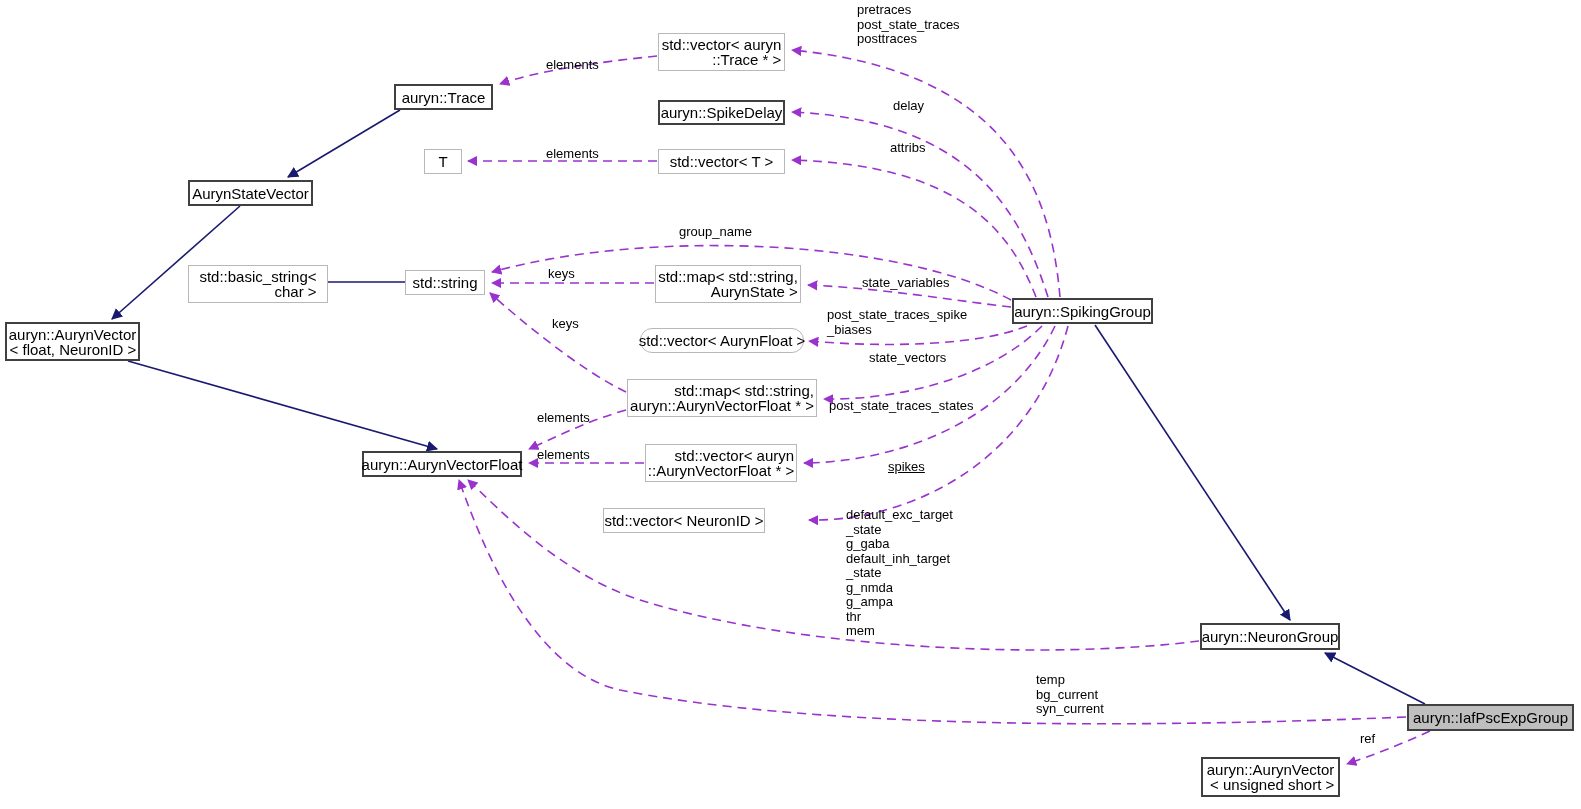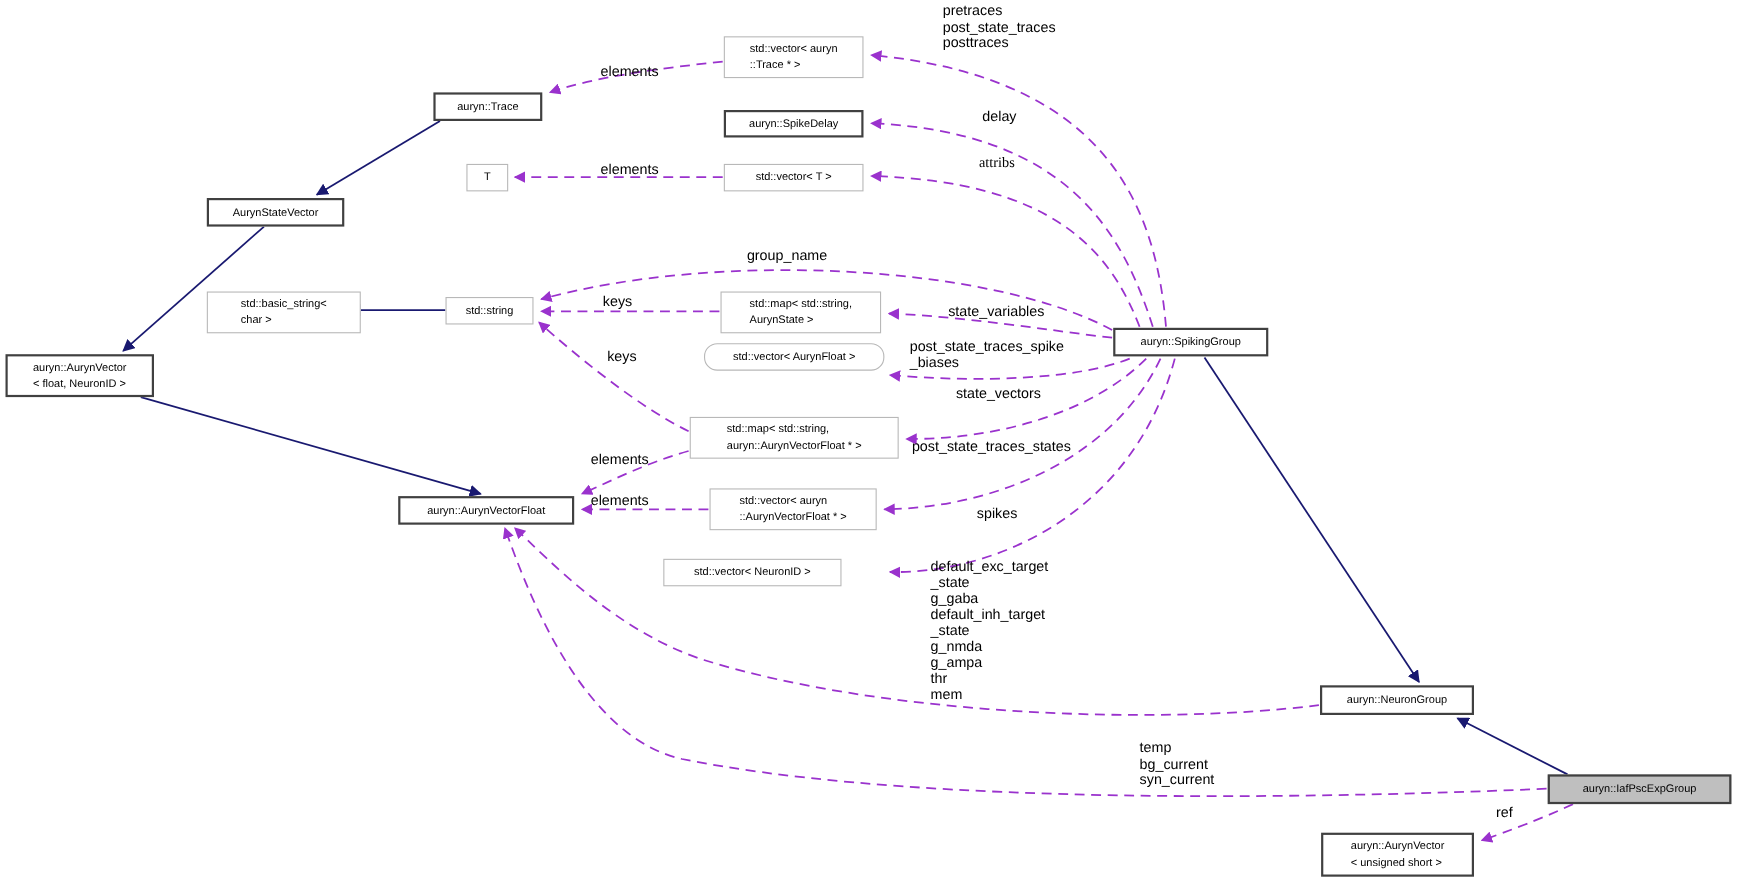--- a/index.html
+++ b/index.html
@@ -23,22 +23,22 @@
     top: 0;
     width: 1581px;
     height: 809px;
   }
   .node {
     position: absolute;
     box-sizing: border-box;
     display: flex;
     align-items: center;
     justify-content: center;
-    text-align: left;
-    font-size: 10px;
+    text-align: right;
+    font-size: 15px;
     line-height: 15px;
     color: #000000;
     background: #ffffff;
     white-space: pre;
     z-index: 5;
   }
   .node.thin {
     border: 1px solid #b8b8b8;
   }
   .node.thick {
@@ -128,53 +128,53 @@
   <div class="node thick" style="left:394px;top:84px;width:99px;height:26px;">auryn::Trace</div>
   <div class="node thick" style="left:658px;top:100px;width:127px;height:25px;">auryn::SpikeDelay</div>
   <div class="node thin" style="left:424px;top:149px;width:38px;height:25px;">T</div>
   <div class="node thin" style="left:658px;top:149px;width:127px;height:25px;">std::vector&lt; T &gt;</div>
   <div class="node thick" style="left:188px;top:180px;width:125px;height:26px;">AurynStateVector</div>
   <div class="node thin" style="left:188px;top:265px;width:140px;height:38px;">std::basic_string&lt;
 char &gt;</div>
   <div class="node thin" style="left:405px;top:270px;width:80px;height:25px;">std::string</div>
   <div class="node thin" style="left:655px;top:265px;width:146px;height:38px;">std::map&lt; std::string,
 AurynState &gt;</div>
-  <div class="node thin" style="left:640px;top:312px;width:164px;height:25px;border-radius:12px;">std::vector&lt; AurynFloat &gt;</div>
+  <div class="node thin" style="left:640px;top:328px;width:164px;height:25px;border-radius:12px;">std::vector&lt; AurynFloat &gt;</div>
   <div class="node thick" style="left:5px;top:322px;width:135px;height:39px;">auryn::AurynVector
 &lt; float, NeuronID &gt;</div>
   <div class="node thin" style="left:627px;top:379px;width:190px;height:38px;">std::map&lt; std::string,
 auryn::AurynVectorFloat * &gt;</div>
   <div class="node thick" style="left:362px;top:451px;width:160px;height:26px;">auryn::AurynVectorFloat</div>
   <div class="node thin" style="left:645px;top:444px;width:152px;height:38px;">std::vector&lt; auryn
 ::AurynVectorFloat * &gt;</div>
   <div class="node thin" style="left:603px;top:508px;width:162px;height:25px;">std::vector&lt; NeuronID &gt;</div>
   <div class="node thick" style="left:1012px;top:298px;width:141px;height:26px;">auryn::SpikingGroup</div>
   <div class="node thick" style="left:1200px;top:623px;width:140px;height:27px;">auryn::NeuronGroup</div>
   <div class="node focus" style="left:1407px;top:704px;width:167px;height:27px;">auryn::IafPscExpGroup</div>
   <div class="node thick" style="left:1201px;top:757px;width:139px;height:40px;">auryn::AurynVector
 &lt; unsigned short &gt;</div>
 
   <div class="edge-label" style="left:857px;top:3px;width:117px;">pretraces
 post_state_traces
 posttraces</div>
   <div class="edge-label" style="left:546px;top:58px;width:64px;">elements</div>
   <div class="edge-label" style="left:893px;top:99px;width:42px;">delay</div>
   <div class="edge-label" style="left:546px;top:147px;width:64px;">elements</div>
-  <div class="edge-label" style="left:890px;top:141px;width:48px;font-family:Liberation Serif, serif;">attribs</div>
+  <div class="edge-label" style="left:890px;top:141px;width:48px;">attribs</div>
   <div class="edge-label" style="left:679px;top:225px;width:86px;">group_name</div>
   <div class="edge-label" style="left:548px;top:267px;width:34px;">keys</div>
   <div class="edge-label" style="left:862px;top:276px;width:105px;">state_variables</div>
   <div class="edge-label" style="left:827px;top:308px;width:172px;">post_state_traces_spike
 _biases</div>
   <div class="edge-label" style="left:552px;top:317px;width:34px;">keys</div>
   <div class="edge-label" style="left:869px;top:351px;width:93px;">state_vectors</div>
   <div class="edge-label" style="left:829px;top:399px;width:176px;">post_state_traces_states</div>
   <div class="edge-label" style="left:537px;top:411px;width:64px;">elements</div>
   <div class="edge-label" style="left:537px;top:448px;width:64px;">elements</div>
-  <div class="edge-label" style="left:888px;top:460px;width:48px;">spikes</div>
+  <div class="edge-label" style="left:888px;top:460px;width:48px;text-decoration:underline;">spikes</div>
   <div class="edge-label" style="left:846px;top:508px;width:130px;">default_exc_target
 _state
 g_gaba
 default_inh_target
 _state
 g_nmda
 g_ampa
 thr
 mem</div>
   <div class="edge-label" style="left:1036px;top:673px;width:95px;">temp

